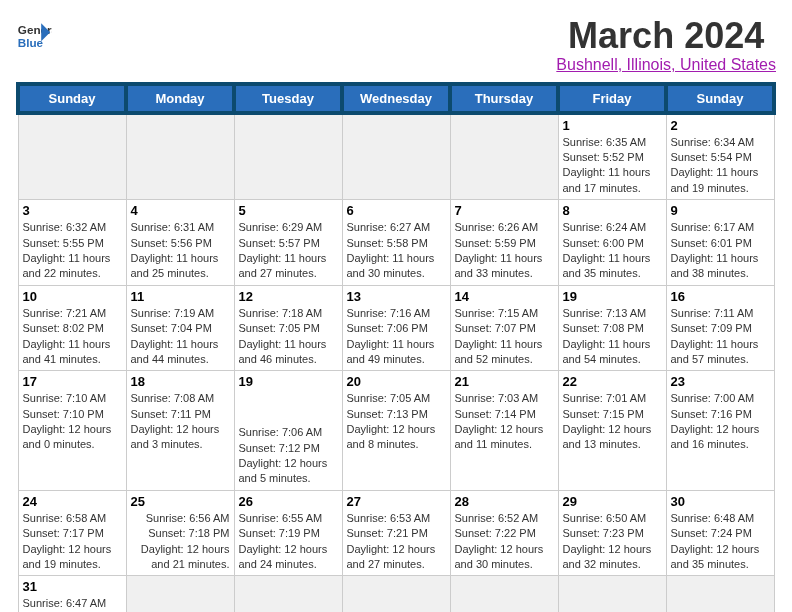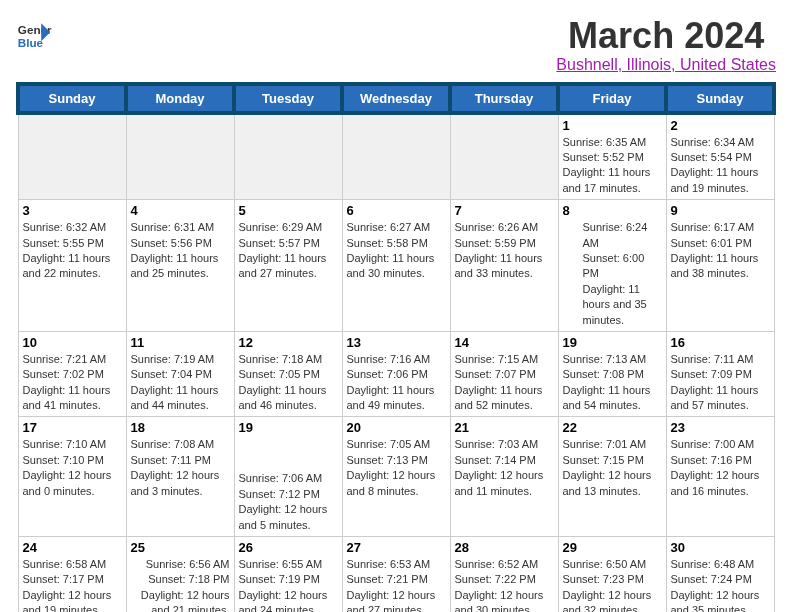--- a/index.html
+++ b/index.html
@@ -156,36 +156,36 @@
 Daylight: 11 hours and 30 minutes.</div>
         </td>
         <td>
           <span class="date-num">7</span>
           <div class="day-info" style="white-space: pre-line;">Sunrise: 6:26 AM
 Sunset: 5:59 PM
 Daylight: 11 hours and 33 minutes.</div>
         </td>
         <td>
           <span class="date-num">8</span>
-          <div class="day-info" style="white-space: pre-line; margin-left: 20px;">Sunrise: 6:24 AM
+          <div class="day-info" style="white-space: pre-line;">Sunrise: 6:24 AM
 Sunset: 6:00 PM
 Daylight: 11 hours and 35 minutes.</div>
         </td>
         <td>
           <span class="date-num">9</span>
           <div class="day-info" style="white-space: pre-line;">Sunrise: 6:17 AM
 Sunset: 6:01 PM
 Daylight: 11 hours and 38 minutes.</div>
         </td>
       </tr>
       <tr>
         <td>
           <span class="date-num">10</span>
           <div class="day-info" style="white-space: pre-line;">Sunrise: 7:21 AM
-Sunset: 7:02 PM
+Sunset: 8:02 PM
 Daylight: 11 hours and 41 minutes.</div>
         </td>
         <td>
           <span class="date-num">11</span>
           <div class="day-info" style="white-space: pre-line;">Sunrise: 7:19 AM
 Sunset: 7:04 PM
 Daylight: 11 hours and 44 minutes.</div>
         </td>
         <td>
           <span class="date-num">12</span>

